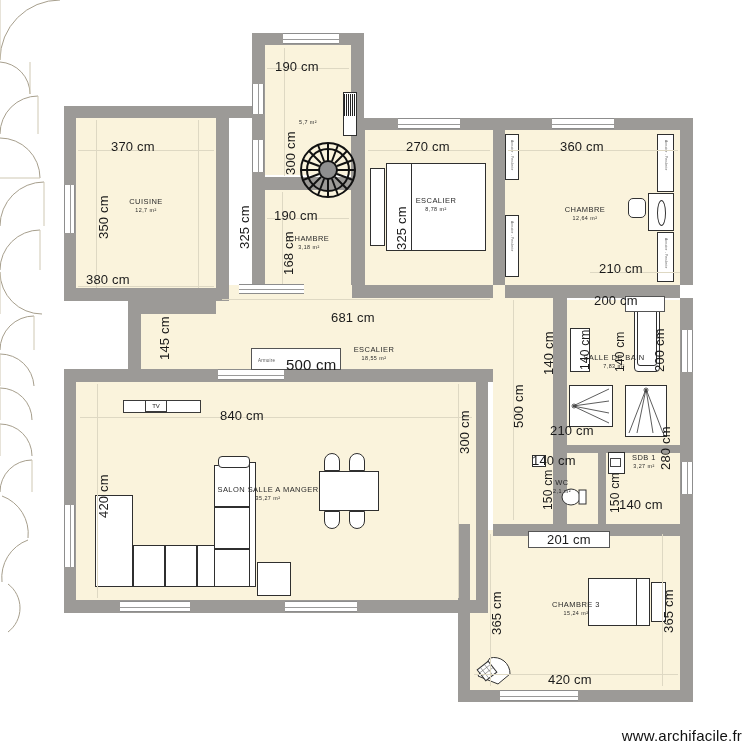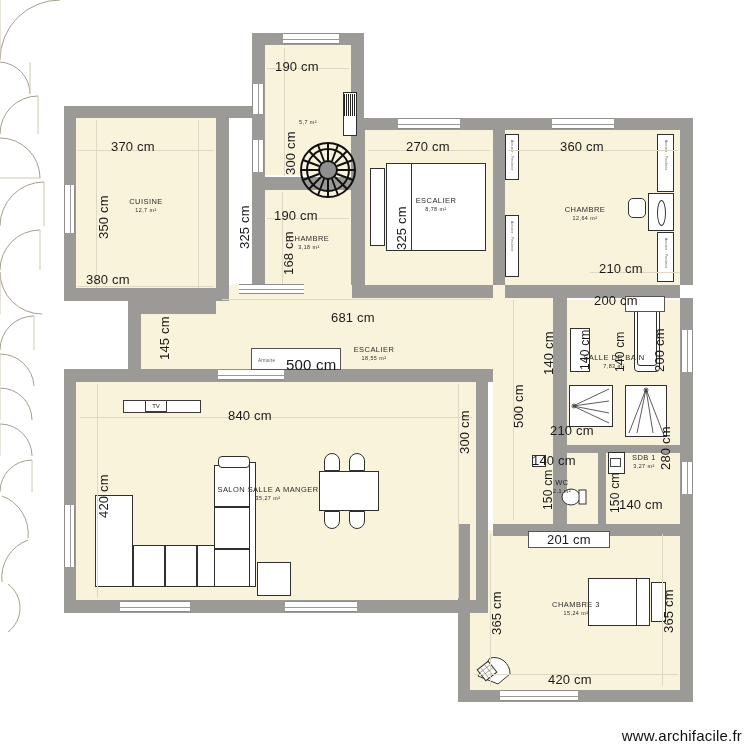--- a/index.html
+++ b/index.html
@@ -415,21 +415,21 @@
   <div class="dim" style="left:599px;top:261px;">210 cm</div>
 
   <div class="dim" style="left:594px;top:293px;">200 cm</div>
   <div class="dim v" style="left:652px;top:372px;transform:rotate(-90deg);">200 cm</div>
 
   <div class="dim" style="left:331px;top:284px;margin-top:26px;">681 cm</div>
   <div class="dim v" style="left:157px;top:360px;transform:rotate(-90deg);">145 cm</div>
   <div class="dim" style="left:286px;top:356px;font-size:15px;">500 cm</div>
   <div class="dim v" style="left:511px;top:428px;transform:rotate(-90deg);">500 cm</div>
 
-  <div class="dim" style="left:228px;top:408px;">840 cm</div>
+  <div class="dim" style="left:220px;top:408px;">840 cm</div>
   <div class="dim v" style="left:96px;top:518px;transform:rotate(-90deg);">420 cm</div>
   <div class="dim v" style="left:457px;top:454px;transform:rotate(-90deg);">300 cm</div>
 
   <div class="dim" style="left:550px;top:423px;">210 cm</div>
   <div class="dim v" style="left:541px;top:375px;transform:rotate(-90deg);">140 cm</div>
   <div class="dim v" style="left:578px;top:370px;transform:rotate(-90deg);font-size:12px;">140 cm</div>
   <div class="dim v" style="left:613px;top:372px;transform:rotate(-90deg);font-size:12px;">140 cm</div>
   <div class="dim" style="left:532px;top:453px;">140 cm</div>
   <div class="dim v" style="left:541px;top:510px;transform:rotate(-90deg);font-size:12px;">150 cm</div>
   <div class="dim v" style="left:658px;top:470px;transform:rotate(-90deg);">280 cm</div>

